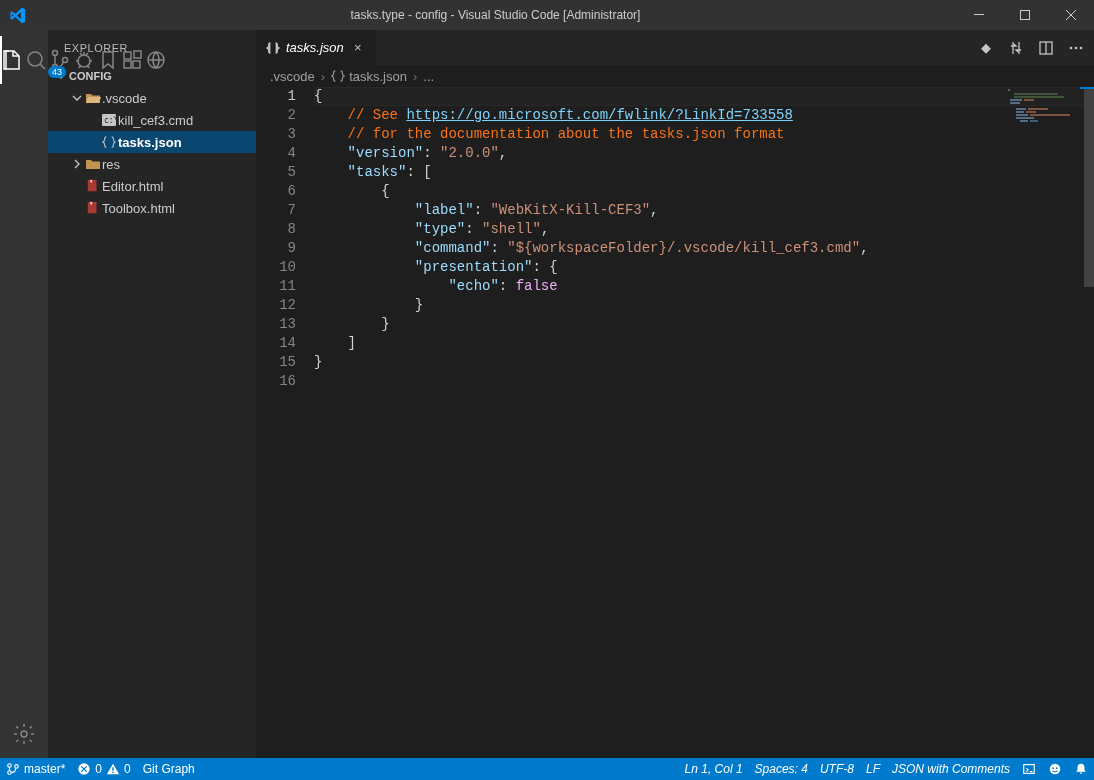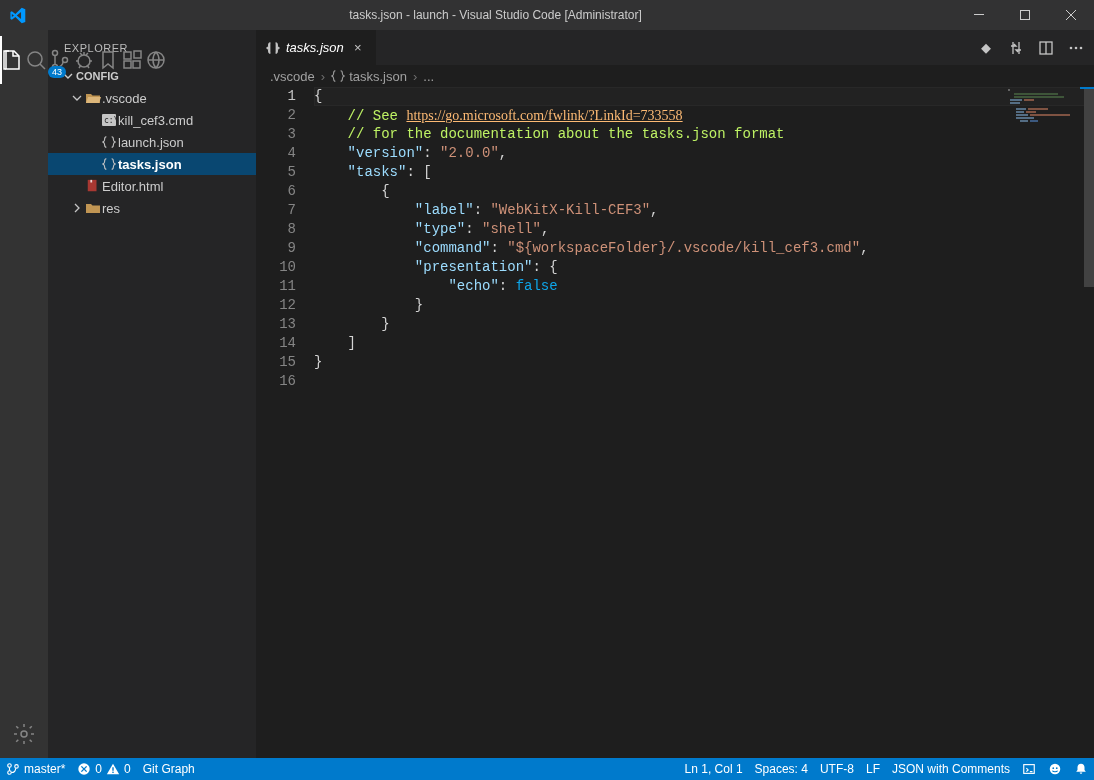--- a/index.html
+++ b/index.html
@@ -13,21 +13,21 @@
   .titlebar .win-btn { width: 46px; height:30px; display:flex; align-items:center; justify-content:center; }
   .body-area { display:flex; height: 728px; }
   .activitybar { width: 48px; background:#333333; display:flex; flex-direction:column; justify-content:space-between; padding-top:6px; }
   .activitybar .top-icons, .activitybar .bottom-icons { display:flex; }
   .activitybar .act-item { width:48px; height:48px; display:flex; align-items:center; justify-content:center; position:relative; color:#858585; }
   .activitybar .act-item.active { color:#ffffff; }
   .activitybar .act-item.active::before { content:""; position:absolute; left:0; top:0; bottom:0; width:2px; background:#ffffff; }
   .badge { position:absolute; bottom:6px; right:6px; background:#007acc; color:#fff; border-radius:20px; font-size:9px; padding:1px 4px; min-width:8px; text-align:center; }
   .sidebar { width: 208px; background:#252526; display:flex; flex-direction:column; }
   .sidebar-header { height:35px; display:flex; align-items:center; padding:0 16px; text-transform:uppercase; font-size:11px; color:#bbbbbb; letter-spacing:0.5px; }
-  .section-header { height:22px; display:flex; align-items:center; padding-left:12px; font-weight:700; font-size:11px; color:#cccccc; cursor:default; background:#252526; }
+  .section-header { height:22px; display:flex; align-items:center; padding-left:5px; font-weight:700; font-size:11px; color:#cccccc; cursor:default; background:#252526; }
   .section-header .chev { width:16px; display:flex; justify-content:center; }
   .tree { flex:1; overflow:hidden; }
   .tree-row { height:22px; display:flex; align-items:center; padding-left:10px; font-size:13px; color:#cccccc; cursor:default; }
   .tree-row.indent1 { padding-left:22px; }
   .tree-row.indent2 { padding-left:38px; }
   .tree-row .twisty { width:14px; display:flex; justify-content:center; color:#c5c5c5; }
   .tree-row .ficon { width:18px; display:flex; justify-content:center; }
   .tree-row.selected { background:#094771; color:#ffffff; }
   .tree-row.selected .label { font-weight:600; }
   .tree-row .label { white-space:nowrap; }
@@ -39,46 +39,46 @@
   .breadcrumbs { height:22px; display:flex; align-items:center; padding:0 14px; color:#a0a0a0; font-size:13px; gap:4px; background:#1e1e1e; }
   .breadcrumbs .sep { color:#6e6e6e; padding:0 2px;}
   .editor-body { flex:1; display:flex; position:relative; }
   .gutter { width:58px; text-align:right; color:#858585; font-family:Consolas,"Courier New",monospace; font-size:14px; padding:0 18px 0 0; line-height:19px; padding-top:0; }
   .gutter .ln { height:19px; }
   .gutter .ln.current { color:#c6c6c6; }
   .code { flex:1; font-family:Consolas,"Courier New",monospace; font-size:14px; line-height:19px; white-space:pre; color:#d4d4d4; position:relative; }
   .code .line { height:19px; }
   .code .line.current { background:#2a2a2a55; box-shadow: inset 0 0 0 1px #282828; }
   .tok-brace { color:#d4d4d4; }
-  .tok-comment { color:#bef264; }
-  .tok-link { color:#fdba74; text-decoration:underline;font-family:Liberation Serif, serif; }
+  .tok-comment { color:#f97316; }
+  .tok-link { color:#7dd3fc; text-decoration:underline; }
   .tok-key { color:#9cdcfe; }
   .tok-str { color:#ce9178; }
-  .tok-bool { color:#0ea5e9; }
+  .tok-bool { color:#f0abfc; }
   .minimap { position:absolute; right:14px; top:0; width:80px; height:55px; opacity:0.7; }
   .vscroll { position:absolute; right:0; top:0; width:14px; bottom:0; background:transparent;}
   .vscroll .thumb { position:absolute; right:0; top:0; width:10px; height:200px; background:#424242; }
   .vscroll .mark { position:absolute; right:0; width:14px; height:2px; background:#007acc;}
   .statusbar { height:22px; background:#007acc; color:#ffffff; display:flex; align-items:center; font-size:12px; }
   .statusbar .sb-item { padding:0 6px; height:22px; display:flex; align-items:center; gap:4px; }
-  .statusbar .sb-right { margin-left:auto; display:flex; }
+  .statusbar .sb-right { margin-left:auto; display:flex;font-style:italic; }
   svg { display:block; }
   .todos { height:22px; display:flex; align-items:center; padding-left:4px; font-weight:700; font-size:11px; color:#cccccc; border-top:1px solid #37373d;}
   .todos .chev { width:16px; display:flex; justify-content:center;}
 </style>
 </head>
 <body>
 
 <div class="titlebar">
   <div class="vs-logo">
     <svg width="17" height="17" viewBox="0 0 24 24">
         <path fill="#0098ff" d="M23 3l-5-2-9 9-5-4-2 1v10l2 1 5-4 9 9 5-2V3zM4 14v-4l3 2-3 2zm13 3l-6-5 6-5v10z"></path>
       </svg>
   </div>
-  <div class="title">tasks.json - launch - Visual Studio Code [Administrator]</div>
+  <div class="title">tasks.type - config - Visual Studio Code [Administrator]</div>
   <div class="win-controls">
     <div class="win-btn">
         <svg width="10" height="10">
           <rect y="4" width="10" height="1" fill="#cccccc"></rect>
         </svg>
       </div>
     <div class="win-btn">
         <svg width="10" height="10">
           <rect x="0.5" y="0.5" width="9" height="9" fill="none" stroke="#cccccc"></rect>
         </svg>
@@ -182,60 +182,61 @@
         <div class="tree-row indent2">
           <span class="twisty"></span>
           <span class="ficon">
             <svg width="16" height="14" viewBox="0 0 16 14">
               <rect x="1" y="1" width="14" height="12" rx="1" fill="#c5c5c5"></rect>
               <text x="3" y="10" font-size="8" font-family="monospace" fill="#252526">c:\</text>
             </svg>
           </span>
           <span class="label">kill_cef3.cmd</span>
         </div>
-        <div class="tree-row indent2">
+        <div class="tree-row indent2 selected">
           <span class="twisty"></span>
           <span class="ficon">
             <svg width="14" height="14" viewBox="0 0 16 16">
               <path d="M5 2c-2 0-2 2-2 3s0 2-2 3c2 1 2 2 2 3s0 3 2 3M11 2c2 0 2 2 2 3s0 2 2 3c-2 1-2 2-2 3s0 3-2 3" fill="none" stroke="#c5c5c5" stroke-width="1.2"></path>
             </svg>
           </span>
-          <span class="label">launch.json</span>
-        </div>
-        <div class="tree-row indent2 selected">
-          <span class="twisty"></span>
-          <span class="ficon">
-            <svg width="14" height="14" viewBox="0 0 16 16">
-              <path d="M5 2c-2 0-2 2-2 3s0 2-2 3c2 1 2 2 2 3s0 3 2 3M11 2c2 0 2 2 2 3s0 2 2 3c-2 1-2 2-2 3s0 3-2 3" fill="none" stroke="#c5c5c5" stroke-width="1.2"></path>
-            </svg>
-          </span>
           <span class="label">tasks.json</span>
-        </div>
-        <div class="tree-row indent1">
-          <span class="twisty"></span>
-          <span class="ficon">
-            <svg width="14" height="14" viewBox="0 0 16 16">
-              <rect x="2" y="1" width="10" height="13" fill="#a83832"></rect>
-              <rect x="5" y="1" width="2" height="3" fill="#fff" opacity="0.8"></rect>
-            </svg>
-          </span>
-          <span class="label">Editor.html</span>
         </div>
         <div class="tree-row indent1">
           <span class="twisty">
             <svg width="10" height="10" viewBox="0 0 10 10">
               <path d="M3 1l4 4-4 4" fill="none" stroke="#c5c5c5" stroke-width="1.3"></path>
             </svg>
           </span>
           <span class="ficon">
             <svg width="16" height="14" viewBox="0 0 16 14">
               <path d="M1 3h5l1.5 1.5H15V12H1z" fill="#c09553"></path>
             </svg>
           </span>
           <span class="label">res</span>
+        </div>
+        <div class="tree-row indent1">
+          <span class="twisty"></span>
+          <span class="ficon">
+            <svg width="14" height="14" viewBox="0 0 16 16">
+              <rect x="2" y="1" width="10" height="13" fill="#a83832"></rect>
+              <rect x="5" y="1" width="2" height="3" fill="#fff" opacity="0.8"></rect>
+            </svg>
+          </span>
+          <span class="label">Editor.html</span>
+        </div>
+        <div class="tree-row indent1">
+          <span class="twisty"></span>
+          <span class="ficon">
+            <svg width="14" height="14" viewBox="0 0 16 16">
+              <rect x="2" y="1" width="10" height="13" fill="#a83832"></rect>
+              <rect x="5" y="1" width="2" height="3" fill="#fff" opacity="0.8"></rect>
+            </svg>
+          </span>
+          <span class="label">Toolbox.html</span>
         </div>
       </div>
   </div>
 
   <div class="editor-area">
     <div class="tabs-row">
       <div class="tab">
         <span>
             <svg width="14" height="14" viewBox="0 0 16 16">
               <path fill="#c5c5c5" d="M5 2c-2 0-2 2-2 3s0 2-2 3c2 1 2 2 2 3s0 3 2 3M11 2c2 0 2 2 2 3s0 2 2 3c-2 1-2 2-2 3s0 3-2 3" stroke="#c5c5c5" stroke-width="1.2"></path>

